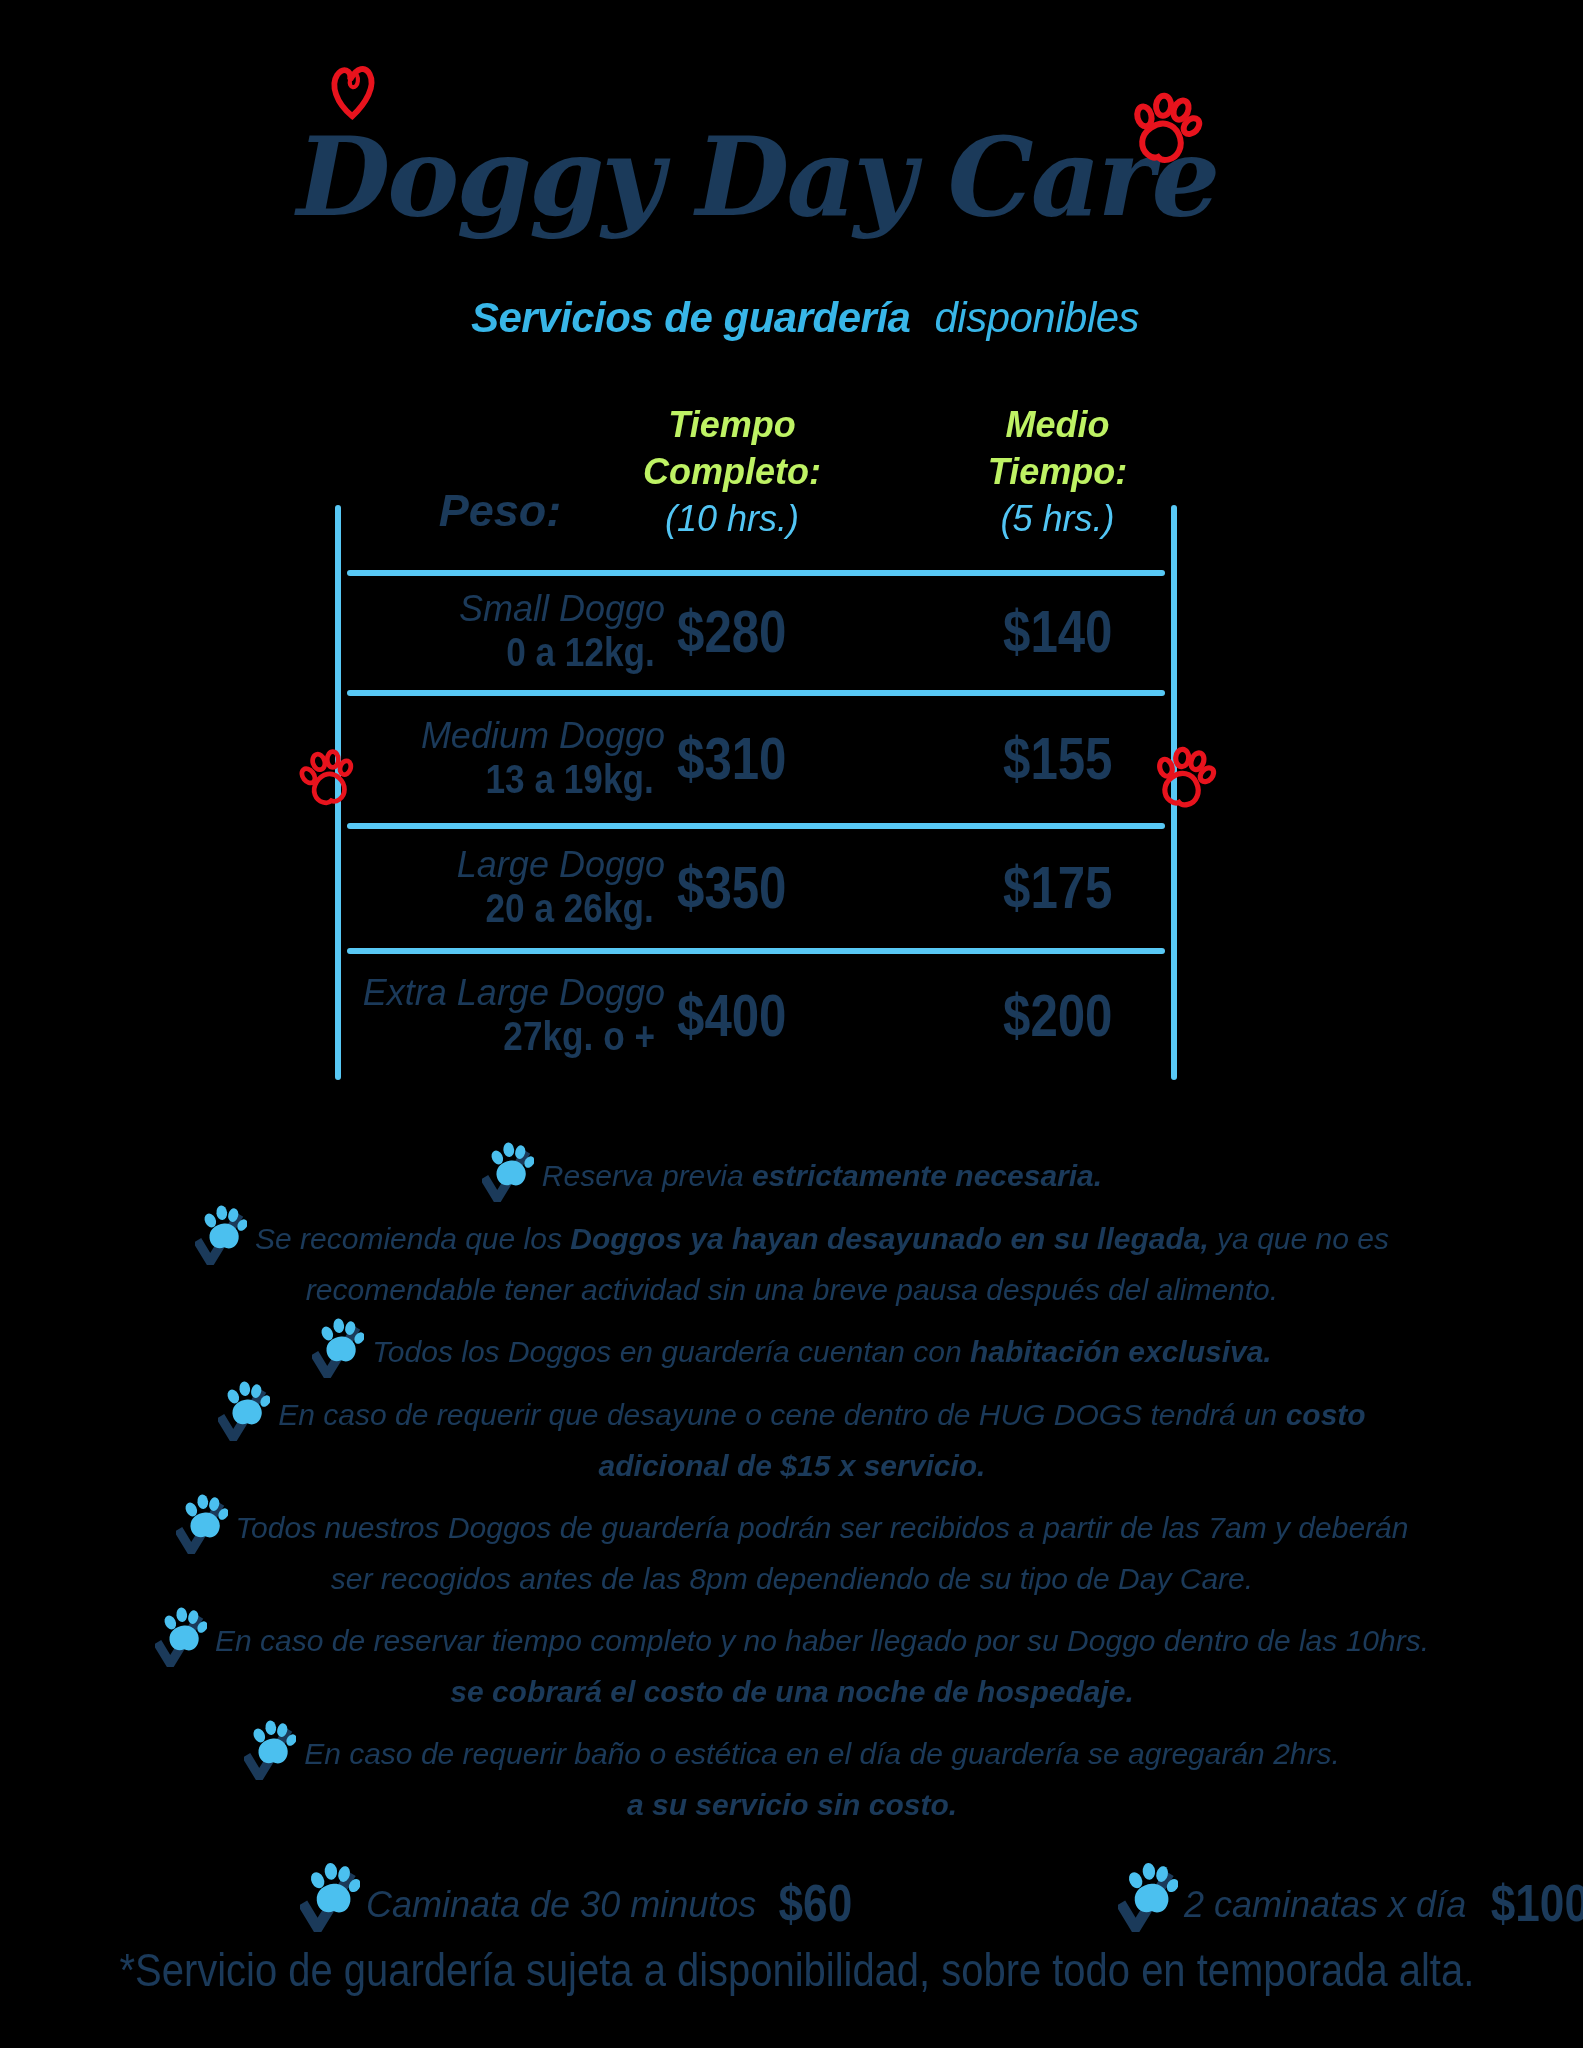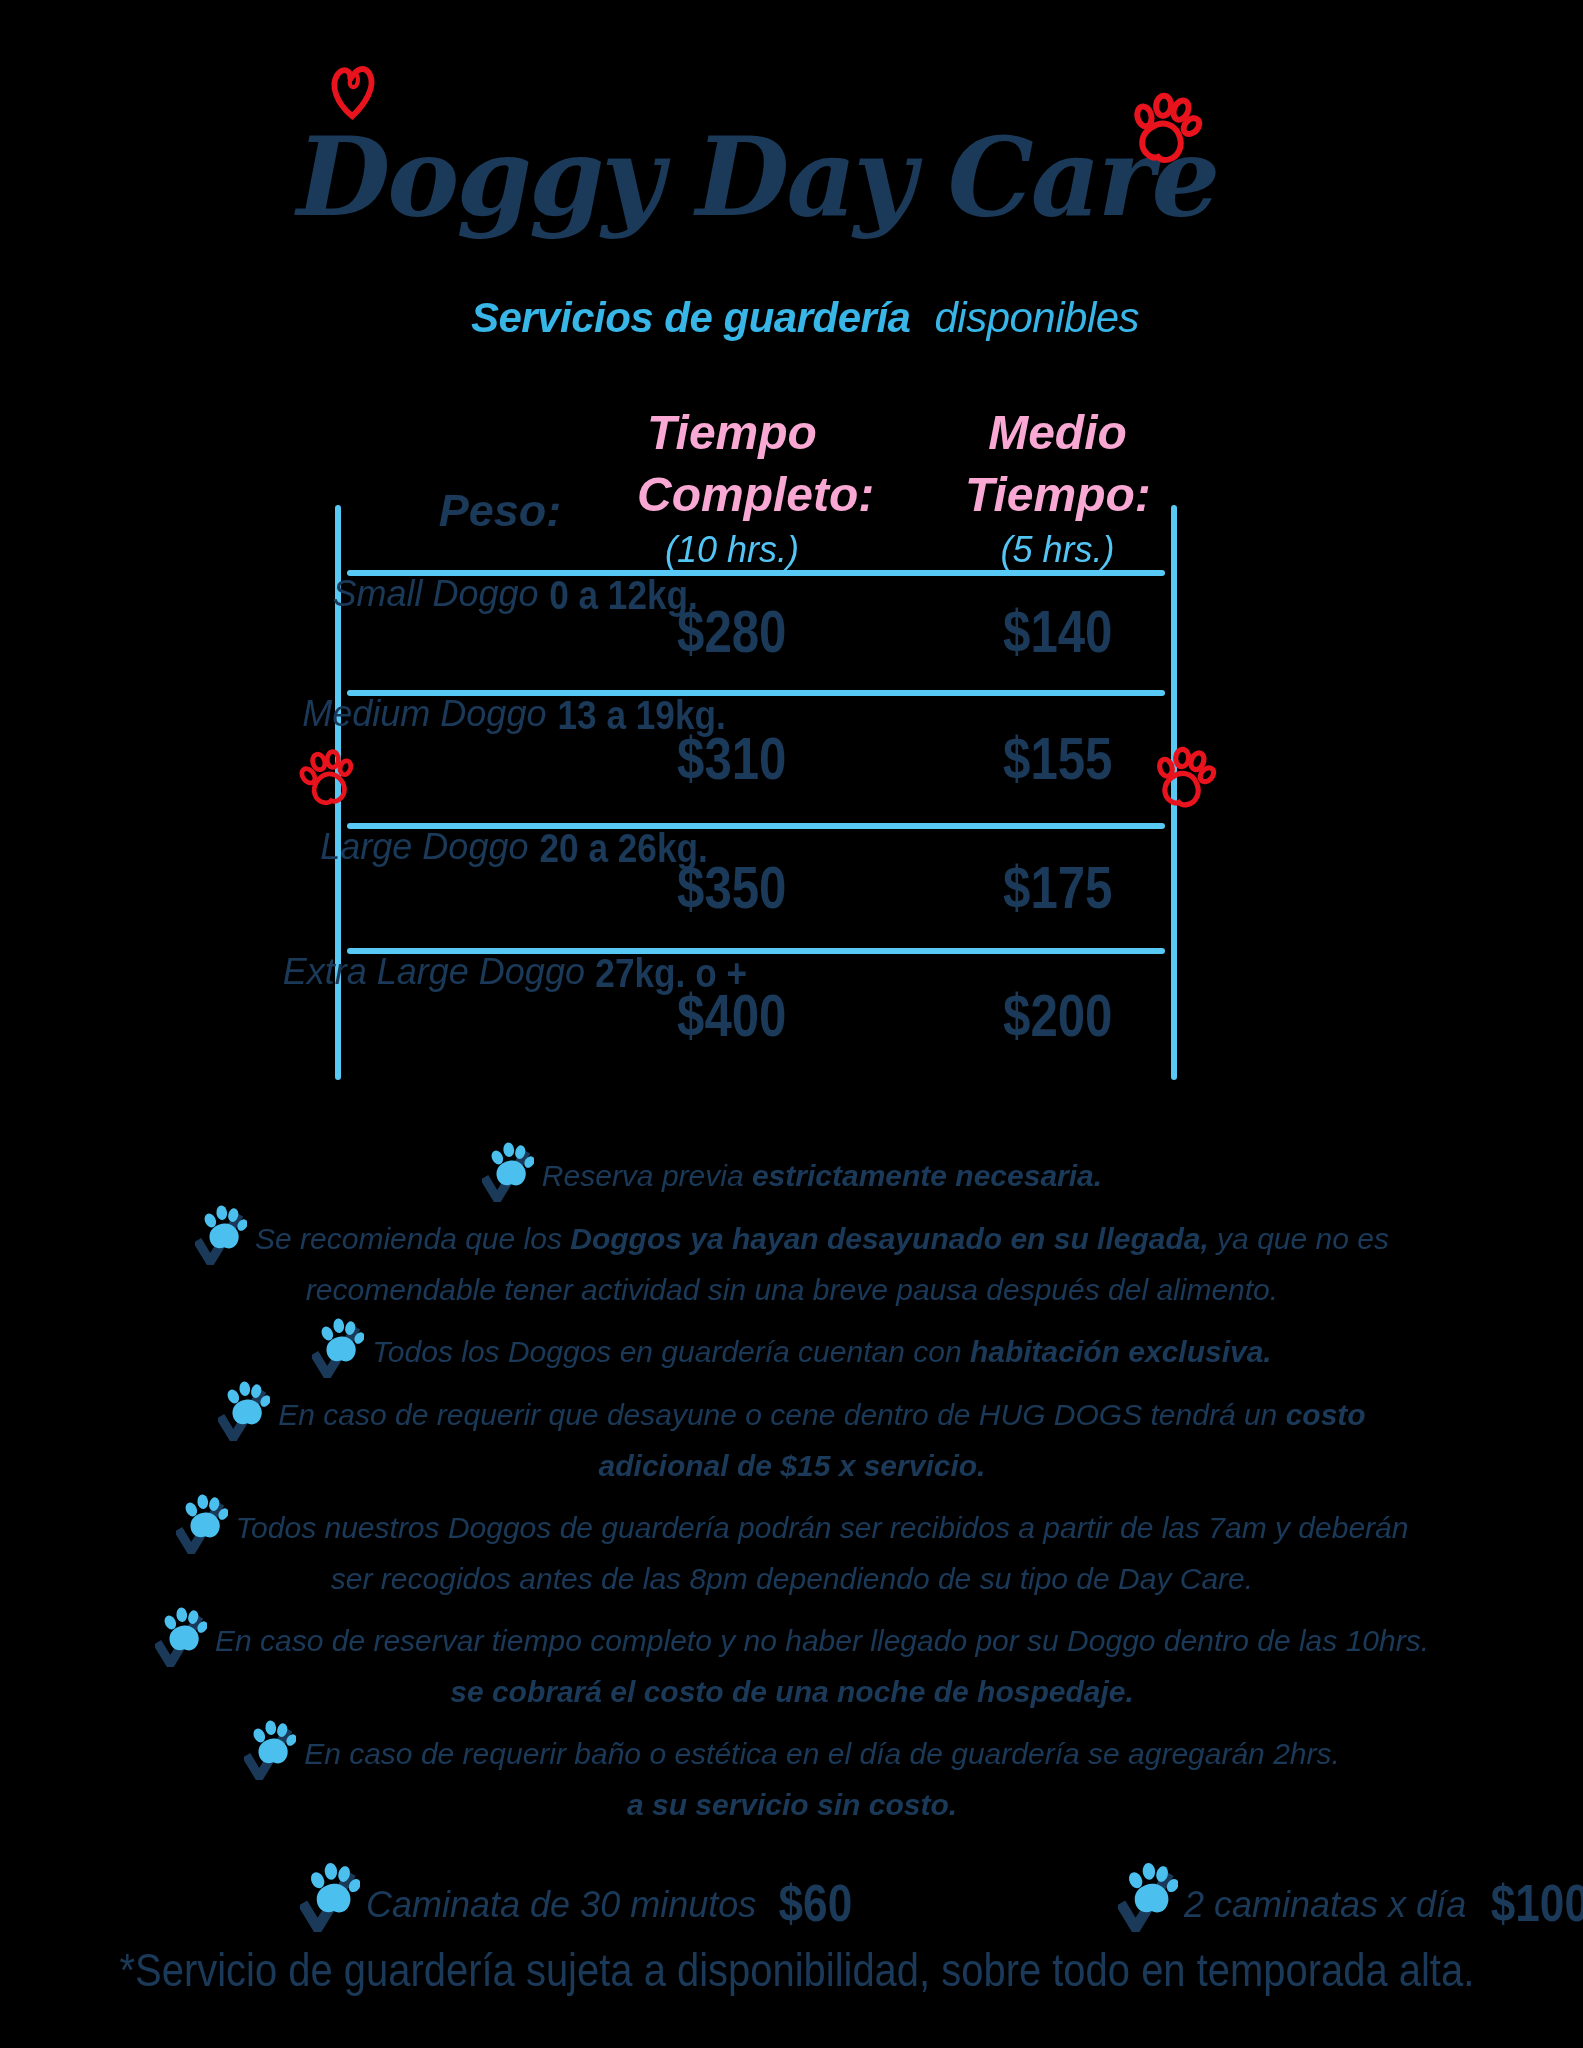--- a/index.html
+++ b/index.html
@@ -33,27 +33,27 @@
   .vline.right { right:0; }
   .hline { position:absolute; left:12px; width:818px; height:6px; background:#58C8F5; border-radius:3px; }
 
   .hdr-weight {
     position:absolute; left:0; top:95px; width:330px; text-align:center;
     font-style:italic; font-weight:700; font-size:45px;
   }
   .hdr-col { position:absolute; top:12px; text-align:center; font-style:italic; }
   .hdr-col.full { left:302px; width:190px; }
   .hdr-col.half { left:630px; width:185px; }
-  .hdr-col .lbl { white-space:pre-line; font-weight:700; font-size:48px; line-height:1.3; color:#f9a8d4; }
+  .hdr-col .lbl { white-space:pre-line; font-weight:700; font-size:36px; line-height:1.3; color:#bef264; }
   .hdr-col .hrs { font-weight:400; font-size:36px; color:#52C5F4; line-height:1.3; }
 
   .trow { position:absolute; left:0; width:842px; }
   .cell-name {
     position:absolute; left:0; top:0; height:100%; width:330px;
-    display:flex; flex-direction:row; justify-content:center; align-items:flex-start;padding-left:40px;
+    display:flex; flex-direction:column; justify-content:center; align-items:flex-end;padding-left:40px;
   }
   .dog-name  { font-style:italic; font-weight:400; font-size:36px; white-space:nowrap; }
   .dog-range { font-weight:700; font-size:40px; white-space:nowrap; display:inline-block; transform:scaleX(0.88); }
   .cell-price {
     position:absolute; top:0; height:100%; display:flex; align-items:center; justify-content:center;
   }
   .cell-price.full { left:302px; width:190px;justify-content:center; }
   .cell-price.half { left:630px; width:185px; }
   .price { font-weight:700; font-size:60px; display:inline-block; transform:scaleX(0.82); white-space:nowrap; }
 

